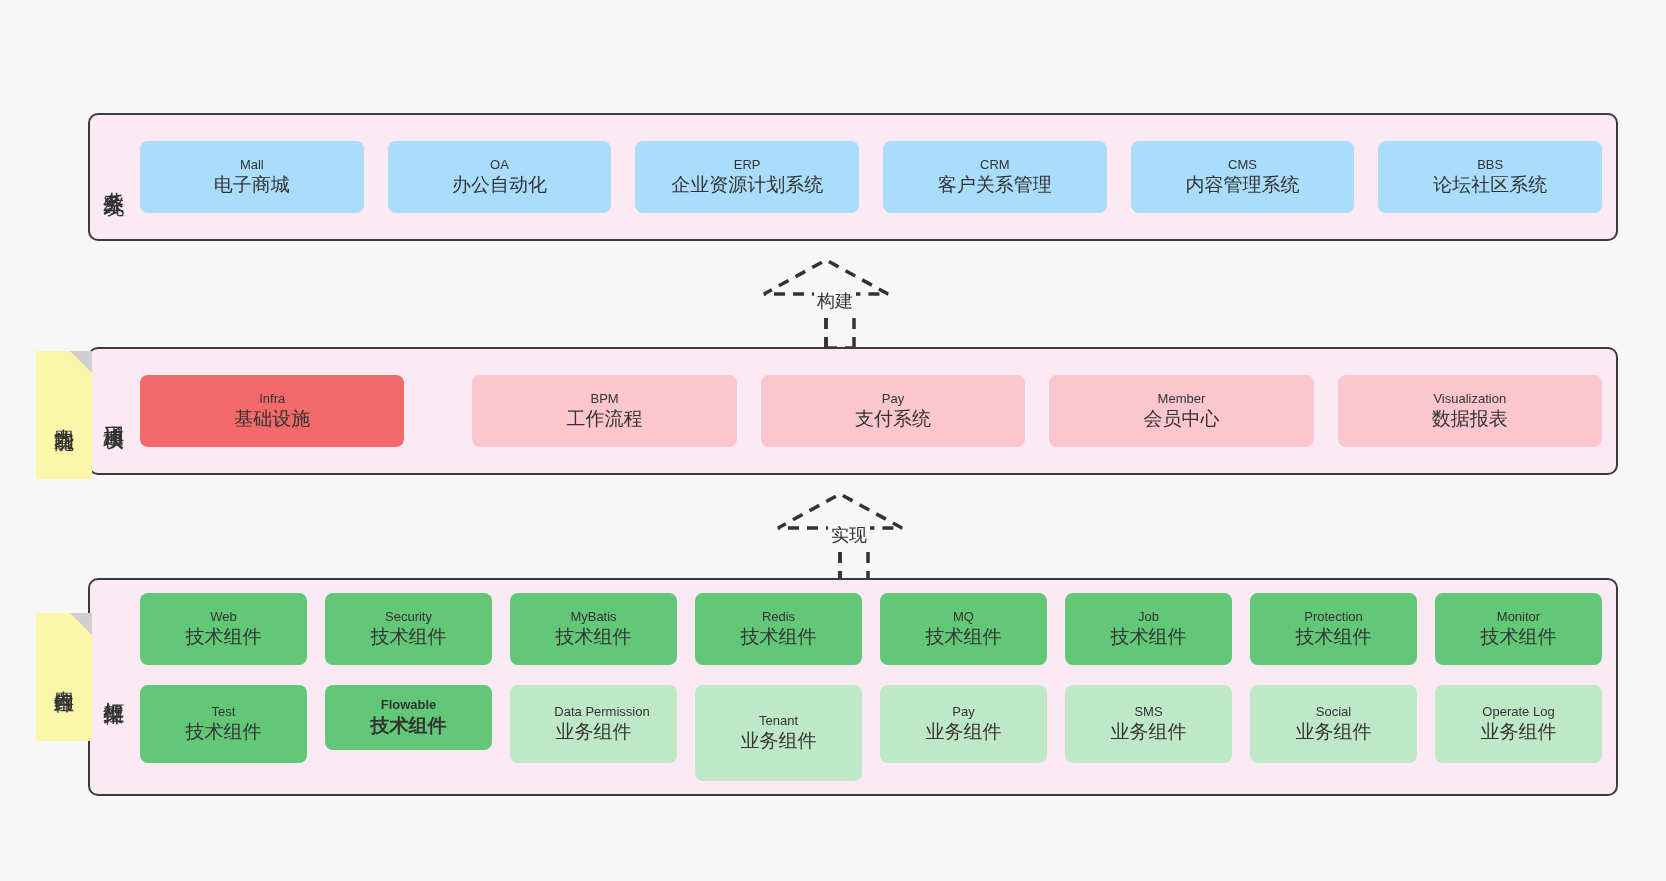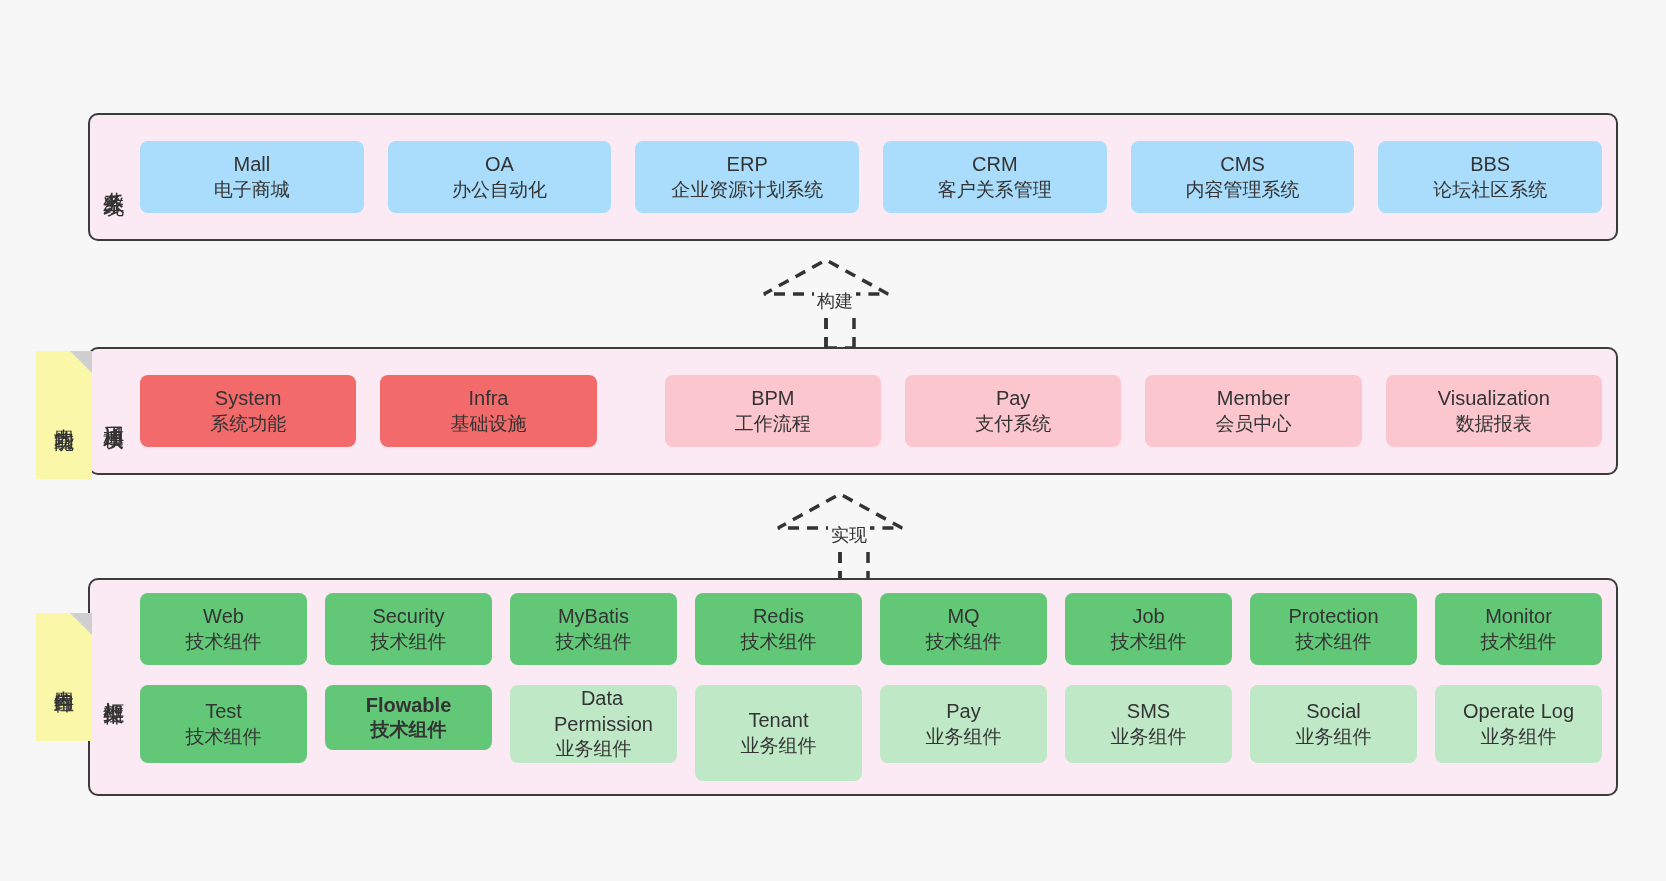--- a/index.html
+++ b/index.html
@@ -67,21 +67,21 @@
     flex-direction: column;
     align-items: center;
     justify-content: center;
     text-align: center;
     font-size: 19px;
     line-height: 1.28;
     color: #333333;
     box-sizing: border-box;
     padding: 4px 6px;
   }
-  .card .l1 { font-size: 20px; }
+  .card .l1 { font-size: 13px; }
   .card .l2 { font-size: 19px; }
 
   .card.blue       { background: #aadcfb; }
   .card.red        { background: #f26a6a; }
   .card.pink       { background: #fbc6cd; }
   .card.green      { background: #62c878; }
   .card.lightgreen { background: #bfe8c6; }
 
   
   .note {
@@ -174,24 +174,20 @@
 
   <div class="note" style="left:36px; top:351px; height:128px;">
     <span>内置功能</span>
     <span class="fold"></span>
   </div>
 
   <div class="layer" style="left:88px; top:347px; width:1530px; height:128px;">
     <div class="layer-title">通用模块</div>
     <div class="layer-body">
       <div class="row">
-        <div class="card red" style="height:72px;">
-          <div class="l1">System</div>
-          <div class="l2">系统功能</div>
-        </div>
         <div class="card red" style="height:72px;border-radius:8px;">
           <div class="l1">Infra</div>
           <div class="l2">基础设施</div>
         </div>
         <div class="card pink" style="height:72px;margin-left:44px;">
           <div class="l1">BPM</div>
           <div class="l2">工作流程</div>
         </div>
         <div class="card pink" style="height:72px;">
           <div class="l1">Pay</div>

